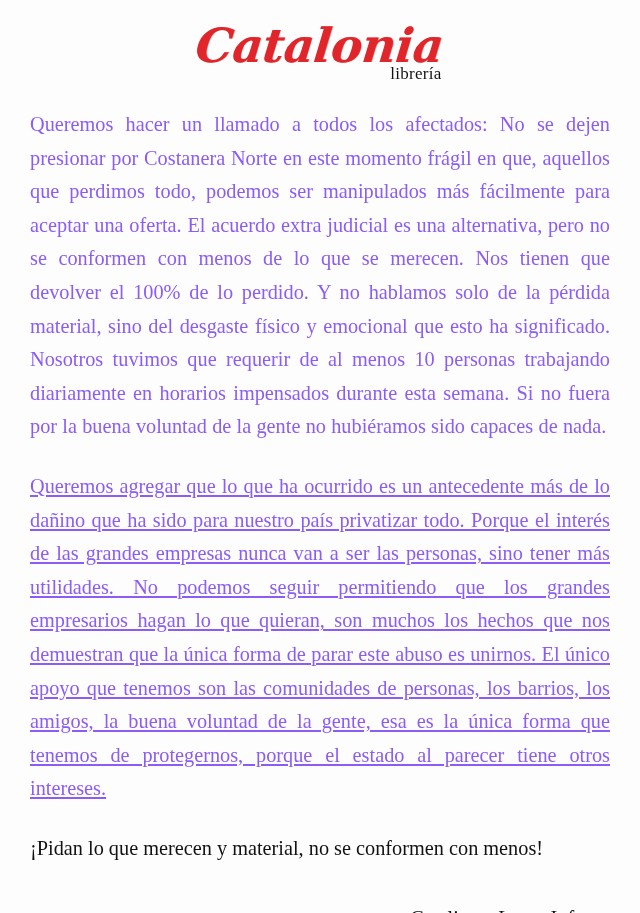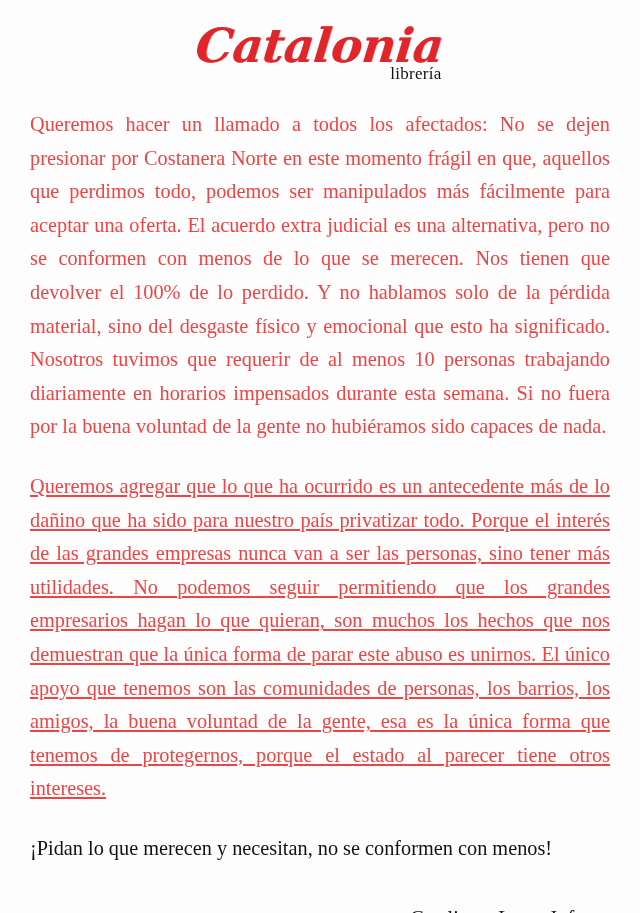--- a/index.html
+++ b/index.html
@@ -68,21 +68,21 @@
   .content {
     padding: 0 30px;
     box-sizing: border-box;
   }
   p.para {
     text-align: justify;
     text-justify: inter-word;
     font-size: 20.3px;
     line-height: 33.6px;
     margin: 0 0 26px 0;
-    color: #ef4444;
+    color: #8b5cf6;
     hyphens: none;
     word-spacing: 0.2px;
   }
   p.para:last-of-type {
     margin-bottom: 0;
   }
   .para-1 { margin-top: 12px; }
   .para-2 { margin-top: 0; text-decoration: underline; }
 
   .callout {
@@ -116,21 +116,21 @@
       <span class="logo-sub">librería</span>
     </div>
   </div>
 
   <div class="content">
 
     <p class="para para-1">Queremos hacer un llamado a todos los afectados: No se dejen presionar por Costanera Norte en este momento frágil en que, aquellos que perdimos todo, podemos ser manipulados más fácilmente para aceptar una oferta. El acuerdo extra judicial es una alternativa, pero no se conformen con menos de lo que se merecen. Nos tienen que devolver el 100% de lo perdido. Y no hablamos solo de la pérdida material, sino del desgaste físico y emocional que esto ha significado. Nosotros tuvimos que requerir de al menos 10 personas trabajando diariamente en horarios impensados durante esta semana. Si no fuera por la buena voluntad de la gente no hubiéramos sido capaces de nada.</p>
 
     <p class="para para-2">Queremos agregar que lo que ha ocurrido es un antecedente más de lo dañino que ha sido para nuestro país privatizar todo. Porque el interés de las grandes empresas nunca van a ser las personas, sino tener más utilidades. No podemos seguir permitiendo que los grandes empresarios hagan lo que quieran, son muchos los hechos que nos demuestran que la única forma de parar este abuso es unirnos. El único apoyo que tenemos son las comunidades de personas, los barrios, los amigos, la buena voluntad de la gente, esa es la única forma que tenemos de protegernos, porque el estado al parecer tiene otros intereses.</p>
 
-    <p class="callout">¡Pidan lo que merecen y necesitan, no se conformen con menos!</p>
+    <p class="callout">¡Pidan lo que merecen y material, no se conformen con menos!</p>
 
     <div class="signature">
       <span class="sig-line">Catalina y Laura Infante</span>
 
     </div>
 
   </div>
 </div>
 
 </body></html>

